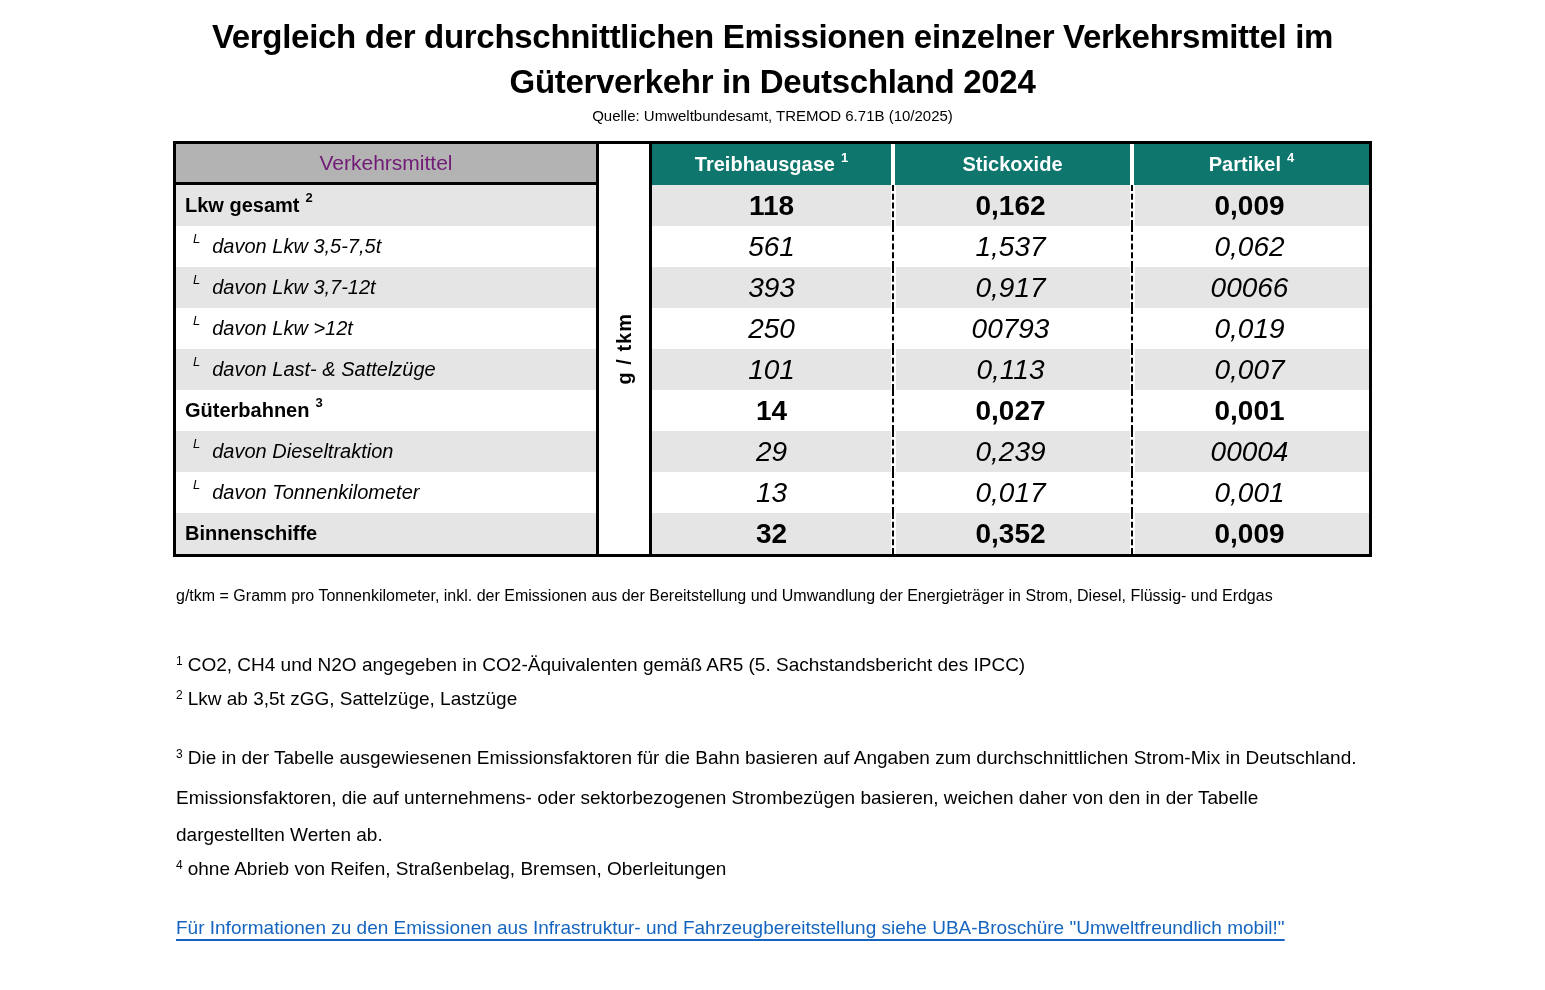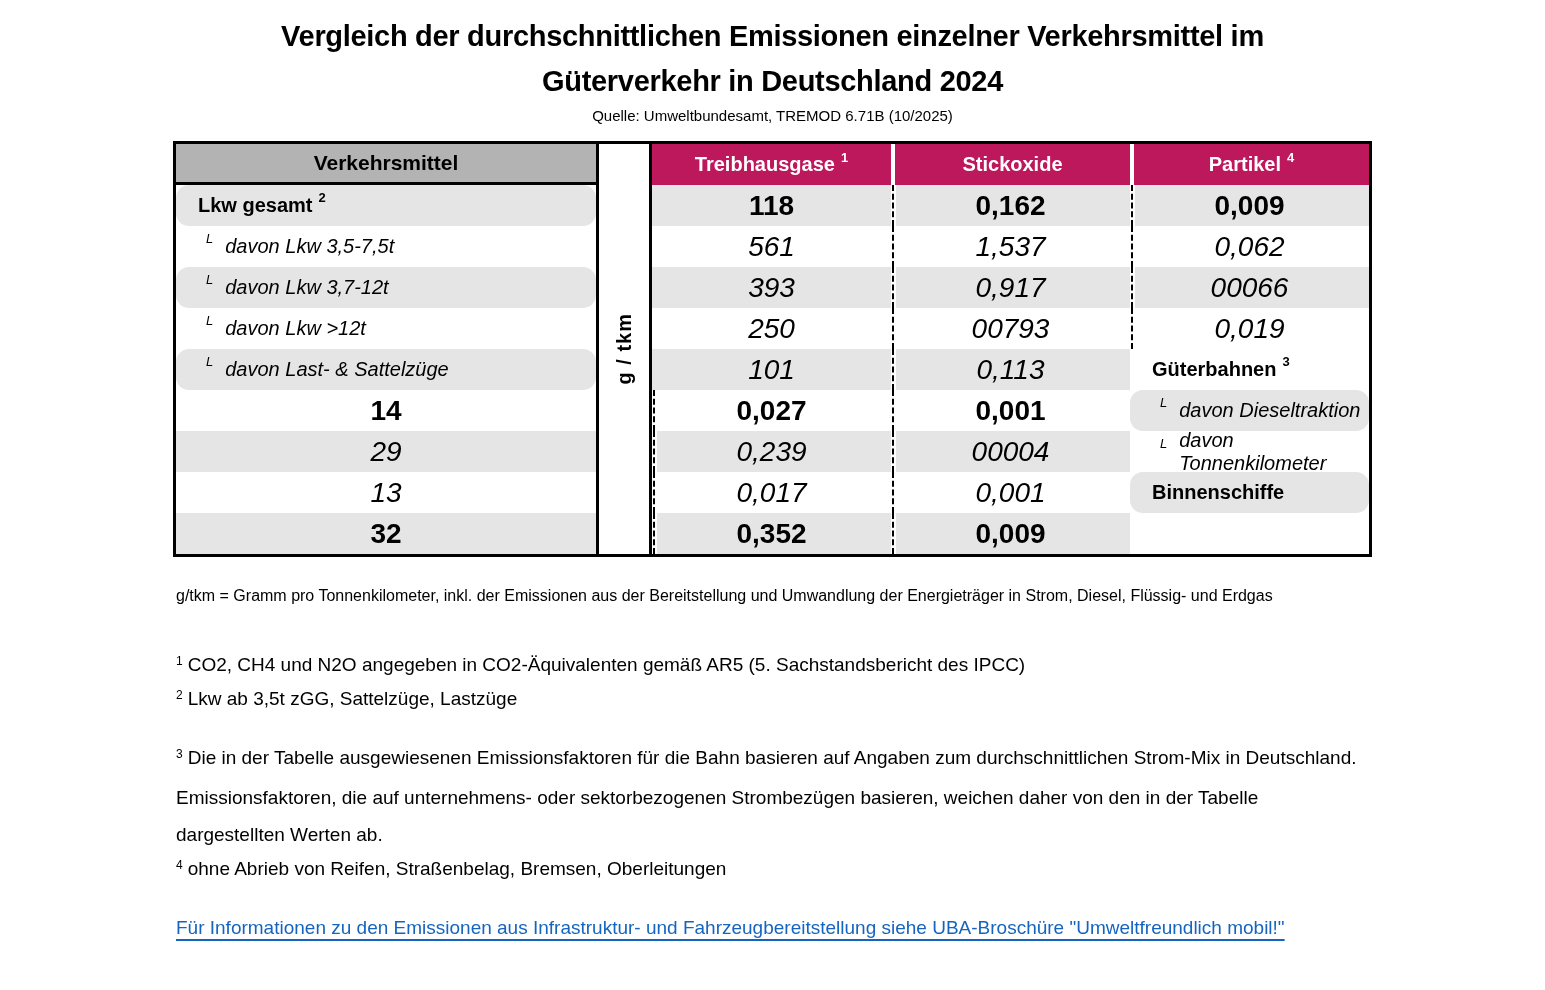--- a/index.html
+++ b/index.html
@@ -9,21 +9,21 @@
     font-family: "Liberation Sans", sans-serif;
     color: #000;
     overflow: hidden;
   }
   .page { width: 1545px; height: 990px; position: relative; }
 
   .title {
     margin: 14px auto 0;
     width: 1160px;
     text-align: center;
-    font-size: 29px;
+    font-size: 33px;
     font-weight: 700;
     line-height: 45px;
     letter-spacing: -0.3px;
   }
   .subtitle {
     text-align: center;
     font-size: 15px;
     margin-top: 3px;
   }
 
@@ -34,28 +34,28 @@
     display: grid;
     grid-template-columns: 420px 56px 239px 239px 239px;
     grid-auto-rows: 41px;
     border: 3px solid #000;
     background: #fff;
   }
   .cell { display: flex; align-items: center; }
 
   .h-label {
     background: #b3b3b3;
-    color: #000000;
-    font-weight: 700;
+    color: #701a75;
+    font-weight: 400;
     font-size: 21px;
     justify-content: center;
     border-bottom: 3px solid #000;
   }
   .h-dark {
-    background: #be185d;
+    background: #0f766e;
     color: #fff;
     font-weight: 700;
     font-size: 20px;
     justify-content: center;
   }
   .h-dark.sepw { border-left: 4px solid #fff; }
   .hsup { font-size: 13px; position: relative; top: -7px; margin-left: 6px; }
 
   .gtkm {
     grid-column: 2;
@@ -68,21 +68,21 @@
   .gtkm-text {
     writing-mode: vertical-rl;
     transform: rotate(180deg);
     font-weight: 700;
     font-size: 20px;
     letter-spacing: 1px;
   }
 
   .stripe { background: #e5e5e5; }
 
-  .lcell { padding-left: 22px; font-size: 20px; border-radius: 13px; }
+  .lcell { padding-left: 9px; font-size: 20px; }
   .lcell.main { font-weight: 700; }
   .lcell.sub  { font-style: italic; }
   .suplbl { font-size: 13px; position: relative; top: -8px; margin-left: 6px; }
   .subprefix {
     font-size: 13px; font-style: italic;
     position: relative; top: -8px;
     margin: 0 12px 0 8px;
   }
 
   .vcell { justify-content: center; font-size: 28px; position: relative; }
@@ -173,20 +173,21 @@
     <div class="cell vcell sub">250</div>
     <div class="cell vcell sub sepd">00793</div>
     <div class="cell vcell sub sepd">0,019</div>
 
     <div class="cell lcell sub stripe">
       <span class="subprefix">L</span>
       <span>davon Last- &amp; Sattelzüge</span>
     </div>
     <div class="cell vcell sub stripe">101</div>
     <div class="cell vcell sub stripe sepd">0,113</div>
+    <div class="cell vcell sub stripe sepd">0,007</div>
 
     <div class="cell lcell main">
       <span>Güterbahnen</span>
       <span class="suplbl">3</span>
     </div>
     <div class="cell vcell main">14</div>
     <div class="cell vcell main sepd">0,027</div>
     <div class="cell vcell main sepd">0,001</div>
 
     <div class="cell lcell sub stripe">

